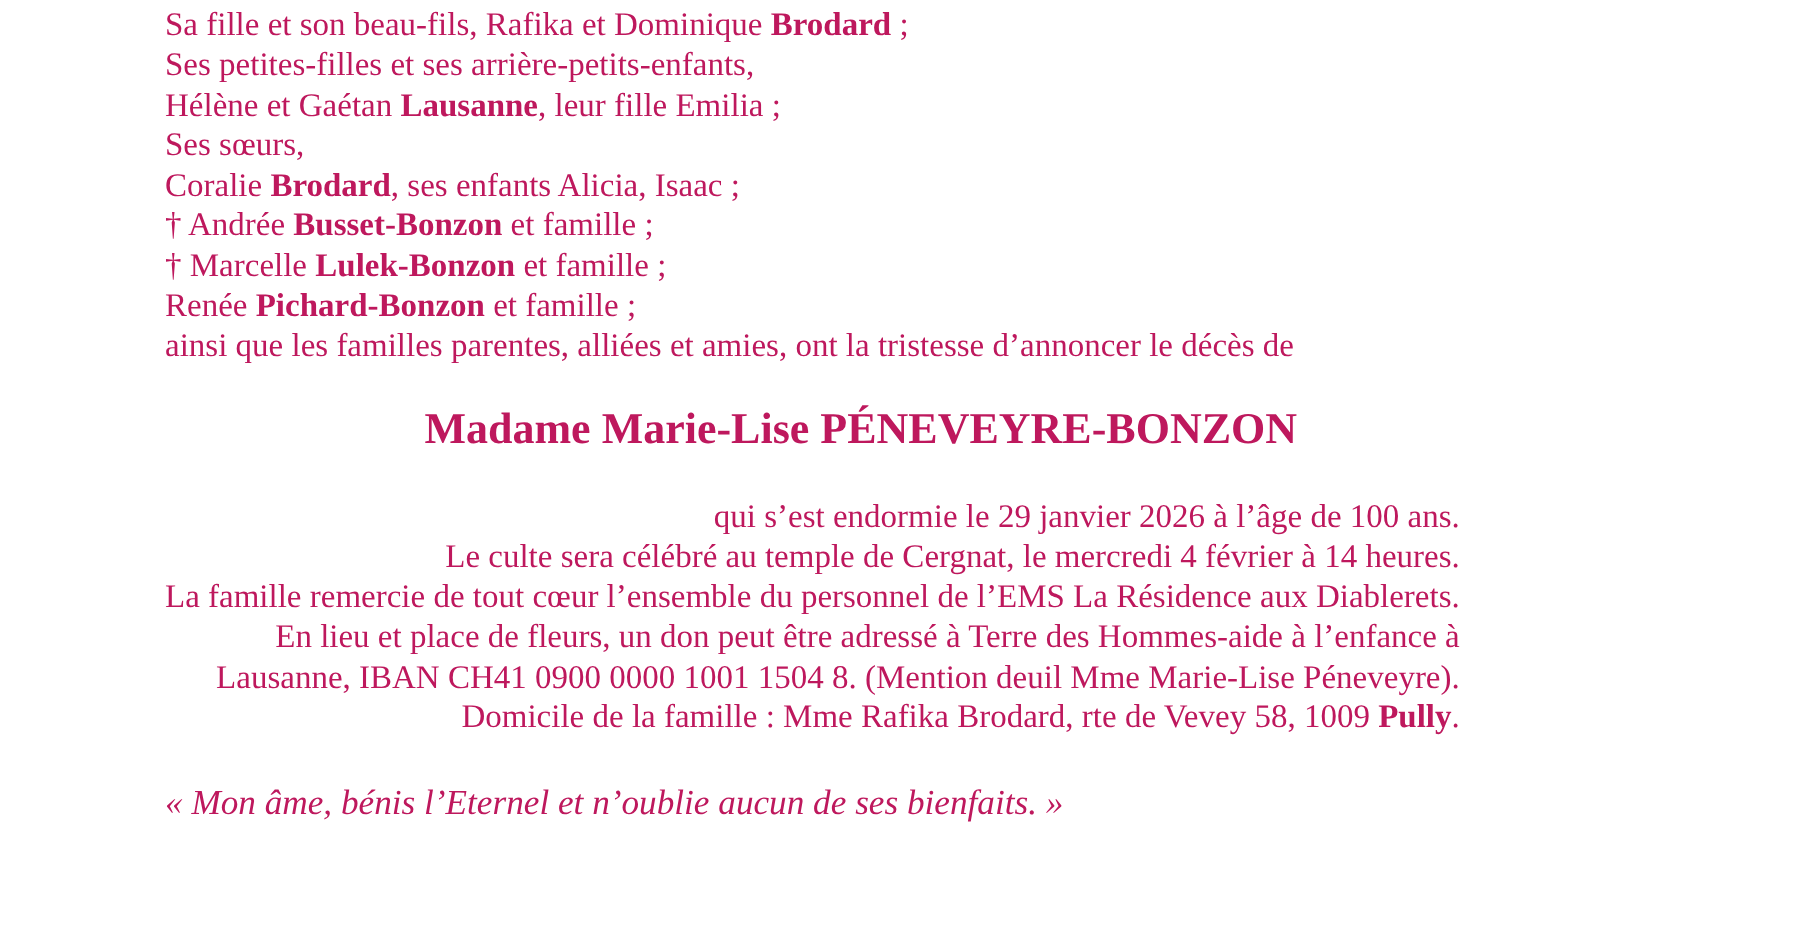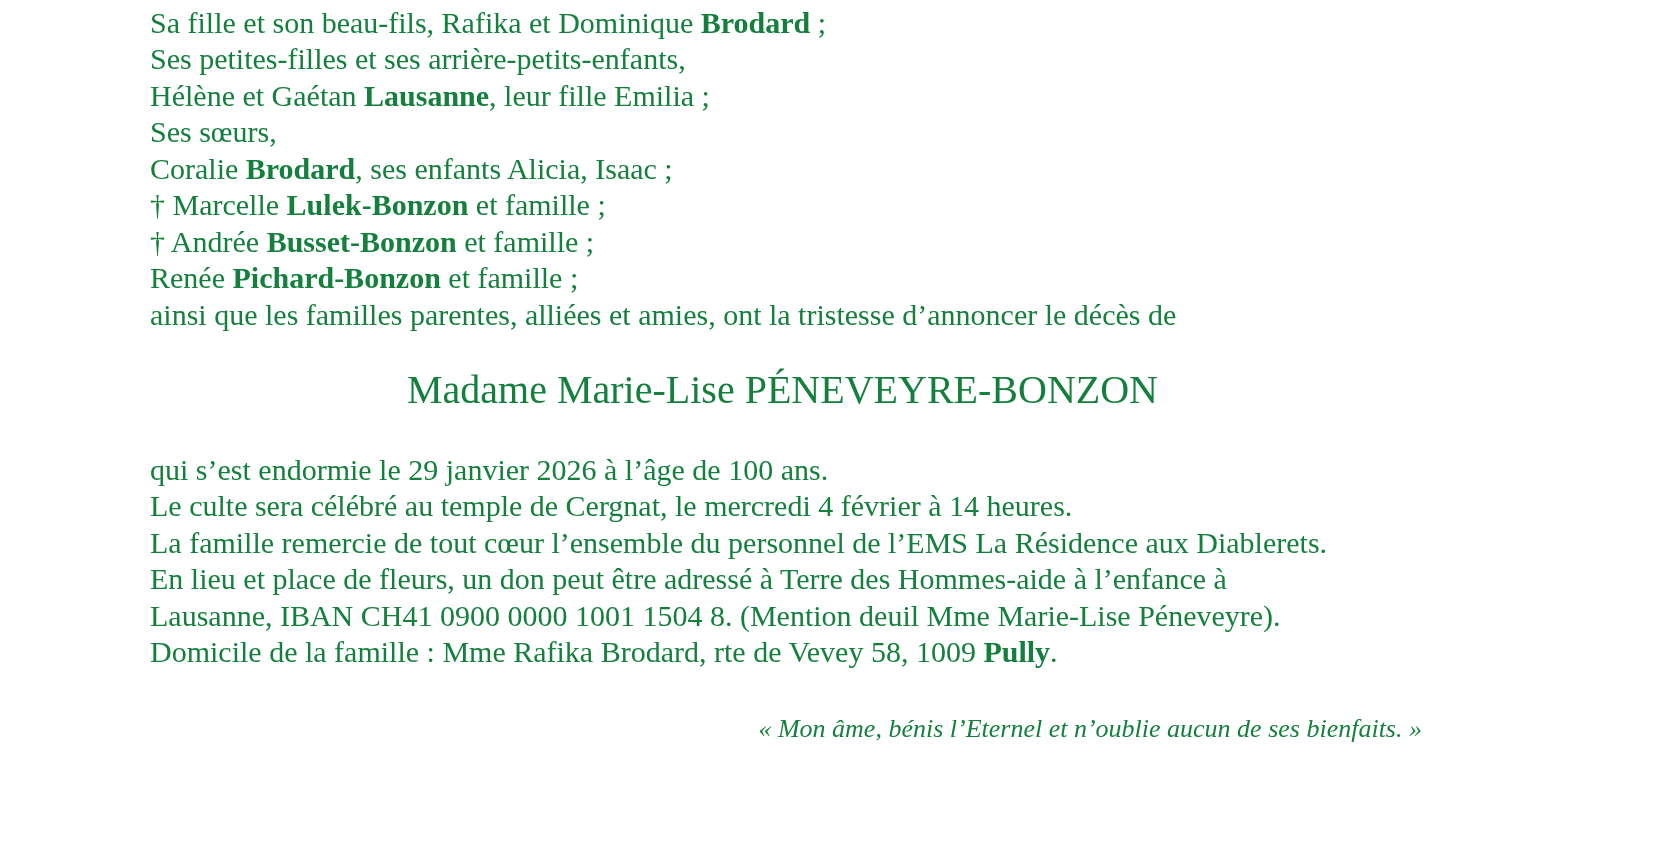--- a/index.html
+++ b/index.html
@@ -4,68 +4,67 @@
 <style>
   * { margin: 0; padding: 0; box-sizing: border-box; }
   html, body {
     width: 1654px; height: 848px;
     background: #ffffff;
   }
   .page {
     position: relative;
     width: 1654px; height: 848px;
     background: #ffffff;
-    color: #15803d;
+    color: #be185d;
     font-family: "Liberation Serif", serif;
     overflow: hidden;
   }
   .block {
     position: absolute;
     font-size: 30px;
     line-height: 36.45px;
   }
   .line { white-space: nowrap; }
   .bold { font-weight: bold; }
   .intro {
     top: 5px; left: 150px;
   }
   .title {
     position: absolute;
     top: 366px; left: 150px; width: 1265px;
     text-align: center;
     font-size: 40px;
-    font-weight: normal;
+    font-weight: bold;
     line-height: 48px;
     white-space: nowrap;
   }
   .details {
-    top: 452px; left: 150px;
+    top: 452px; left: 150px; text-align: right;
   }
   .quote {
     position: absolute;
     top: 711px; left: 150px; width: 1272px;
-    text-align: right;
     font-style: italic;
-    font-size: 26px;
+    font-size: 32px;
     line-height: 36.45px;
   }
 </style>
 </head>
 <body>
 
 <div class="page">
 
   <div class="block intro">
       <div class="line"><span>Sa fille et son beau-fils, Rafika et Dominique </span><span class="bold">Brodard</span><span> ;</span></div>
       <div class="line"><span>Ses petites-filles et ses arrière-petits-enfants,</span></div>
       <div class="line"><span>Hélène et Gaétan </span><span class="bold">Lausanne</span><span>, leur fille Emilia ;</span></div>
       <div class="line"><span>Ses sœurs,</span></div>
       <div class="line"><span>Coralie </span><span class="bold">Brodard</span><span>, ses enfants Alicia, Isaac ;</span></div>
+      <div class="line"><span>† Andrée </span><span class="bold">Busset-Bonzon</span><span> et famille ;</span></div>
       <div class="line"><span>† Marcelle </span><span class="bold">Lulek-Bonzon</span><span> et famille ;</span></div>
-      <div class="line"><span>† Andrée </span><span class="bold">Busset-Bonzon</span><span> et famille ;</span></div>
       <div class="line"><span>Renée </span><span class="bold">Pichard-Bonzon</span><span> et famille ;</span></div>
       <div class="line"><span>ainsi que les familles parentes, alliées et amies, ont la tristesse d’annoncer le décès de</span></div>
     </div>
 
   <h1 class="title">Madame Marie-Lise PÉNEVEYRE-BONZON</h1>
 
   <div class="block details">
       <div class="line"><span>qui s’est endormie le 29 janvier 2026 à l’âge de 100 ans.</span></div>
       <div class="line"><span>Le culte sera célébré au temple de Cergnat, le mercredi 4 février à 14 heures.</span></div>
       <div class="line"><span>La famille remercie de tout cœur l’ensemble du personnel de l’EMS La Résidence aux Diablerets.</span></div>

